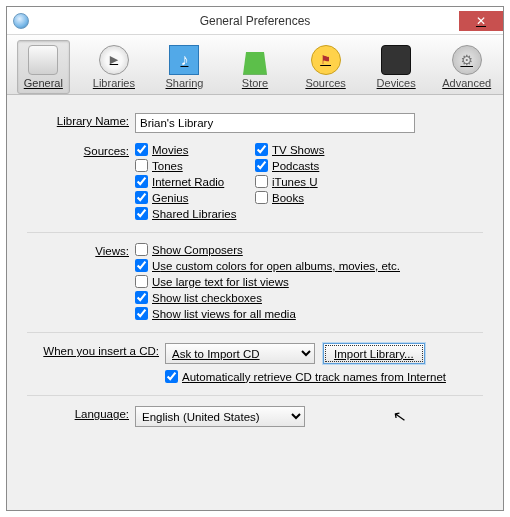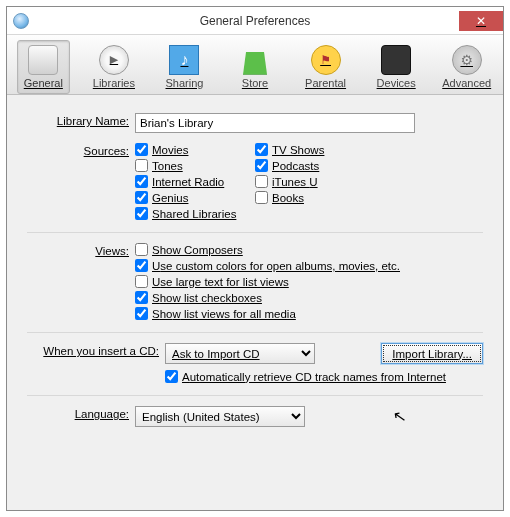--- a/index.html
+++ b/index.html
@@ -164,21 +164,21 @@
     font: inherit;
     padding: 0 10px;
     cursor: pointer;
   }
   .btn.focused {
     outline: 1px dotted #333;
     outline-offset: -3px;
     border: 1px solid #5b9dd9;
     box-shadow: 0 0 0 1px #bcd8f0;
   }
-  .cd-row { display:flex; align-items:center; gap:8px;justify-content:space-between; }
+  .cd-row { display:flex; align-items:center; gap:8px; }
   .cursor {
     position: absolute;
     left: 386px; top: 400px;
     font-size: 16px;
     color:#000;
     pointer-events:none;
     transform: rotate(-10deg);
   }
 </style>
 </head>
@@ -204,21 +204,21 @@
     <div class="tab">
       <div class="ticon sharing"></div>
       <span>Sharing</span>
     </div>
     <div class="tab">
       <div class="ticon store"></div>
       <span>Store</span>
     </div>
     <div class="tab">
       <div class="ticon parental"></div>
-      <span>Parental</span>
+      <span>Sources</span>
     </div>
     <div class="tab">
       <div class="ticon devices"></div>
       <span>Devices</span>
     </div>
     <div class="tab">
       <div class="ticon advanced"></div>
       <span>Advanced</span>
     </div>
   </div>

